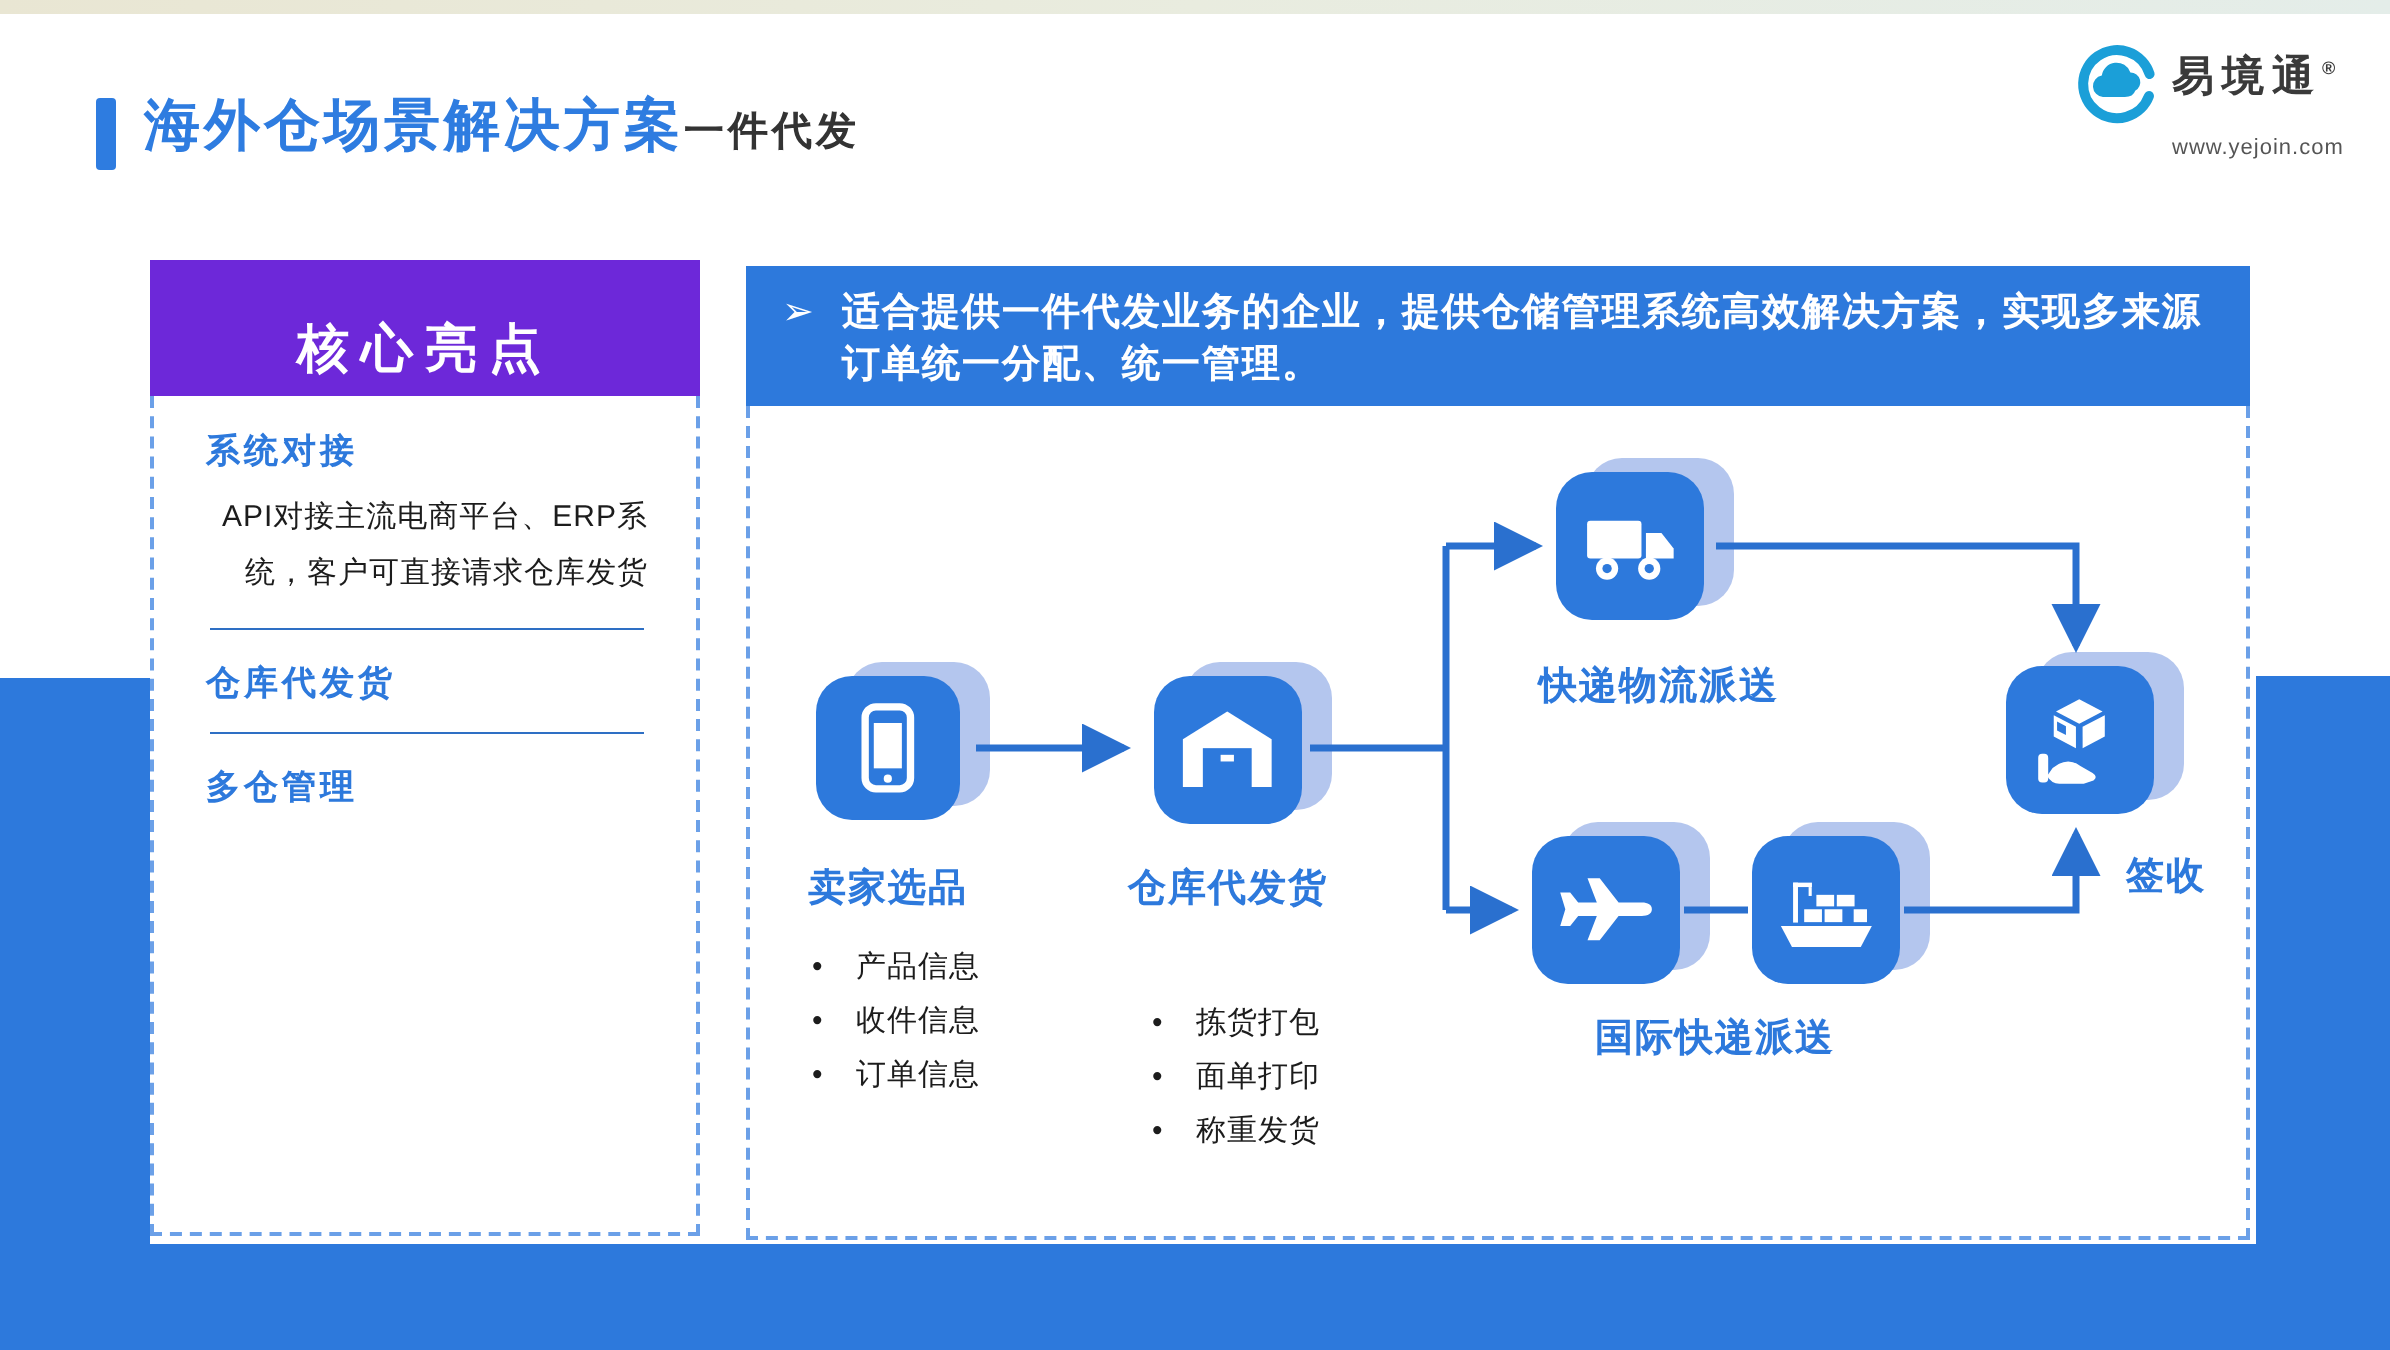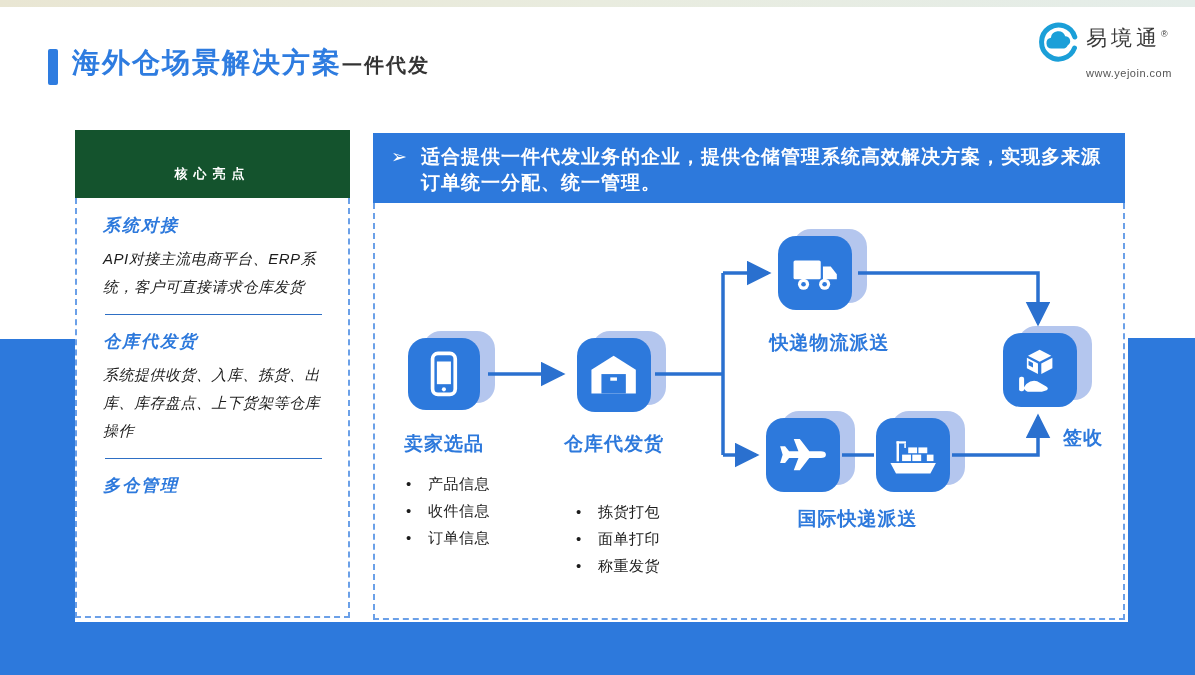--- a/index.html
+++ b/index.html
@@ -21,32 +21,32 @@
   .bottom-bar{ left:0;    top:622px; width:1195px; height:53px; }
 
   
   .title-accent { left:48px; top:49px; width:10px; height:36px; background:#2e7ce0; border-radius:2px; }
   .page-title { left:72px; top:44px; font-size:28px; font-weight:bold; color:#2e7ce0; letter-spacing:2px; white-space:nowrap; }
   .page-subtitle { font-size:20px; color:#333; letter-spacing:2px; margin-left:0; }
 
   
   .logo { left:1038px; top:22px; display:flex; align-items:flex-start; }
   .logo-text { margin-left:6px; }
-  .logo-name { font-size:21px; font-weight:normal; color:#3a3a3a; letter-spacing:4px; line-height:24px; }
+  .logo-name { font-size:21px; font-weight:bold; color:#3a3a3a; letter-spacing:4px; line-height:24px; }
   .logo-reg { font-size:9px; vertical-align:super; letter-spacing:0; }
   .logo-url { font-size:11px; color:#555; letter-spacing:0.5px; margin-top:17px; }
 
   
-  .sidebar-header { left:75px; top:130px; width:275px; height:88px; background:#14532d;
+  .sidebar-header { left:75px; top:130px; width:275px; height:88px; background:#6d28d9;
     display:flex; align-items:center; justify-content:center;
-    color:#fff; font-size:13px; font-weight:bold; letter-spacing:6px; }
+    color:#fff; font-size:26px; font-weight:bold; letter-spacing:6px; }
   .sidebar-panel { left:75px; top:198px; width:275px; height:420px; background:#fff;
-    border:2px dashed #6ba0e8; border-top:none; padding:16px 24px 0 26px;font-style:italic; }
+    border:2px dashed #6ba0e8; border-top:none; padding:16px 24px 0 26px; }
   .side-sec-title { color:#2d79dc; font-size:17px; font-weight:bold; letter-spacing:2px; margin-bottom:8px; }
-  .side-sec-body { font-size:15px; color:#1c1c1c; line-height:28px; letter-spacing:0.5px; }
+  .side-sec-body { font-size:15px; color:#1c1c1c; line-height:28px; letter-spacing:0.5px;text-align:right; }
   .side-divider { border:none; border-top:1px solid #2e6fc4; margin:13px 2px 15px 2px; }
 
   
   .banner { left:373px; top:133px; width:752px; height:70px; background:#2d79dc;
     color:#fff; font-size:19px; font-weight:bold; padding:11px 22px 0 18px; line-height:26px; letter-spacing:1px; }
   .banner-inner { position:relative; padding-left:30px; }
   .banner-bullet { position:absolute; left:0; top:0; font-weight:normal; }
 
   
   .main-panel { left:373px; top:203px; width:752px; height:417px; background:#fff;
@@ -92,21 +92,20 @@
     <div class="logo-url">www.yejoin.com</div>
   </span>
 </div>
 
 <div class="abs sidebar-header">核心亮点</div>
 <div class="abs sidebar-panel">
   <div class="side-sec-title">系统对接</div>
   <div class="side-sec-body">API对接主流电商平台、ERP系统，客户可直接请求仓库发货</div>
   <hr class="side-divider">
   <div class="side-sec-title">仓库代发货</div>
-  <div class="side-sec-body">系统提供收货、入库、拣货、出库、库存盘点、上下货架等仓库操作</div>
   <hr class="side-divider">
   <div class="side-sec-title">多仓管理</div>
 </div>
 
 <div class="abs banner">
   <div class="banner-inner">
     <span class="banner-bullet">➢</span>
     <span>适合提供一件代发业务的企业，提供仓储管理系统高效解决方案，实现多来源订单统一分配、统一管理。</span>
   </div>
 </div>

